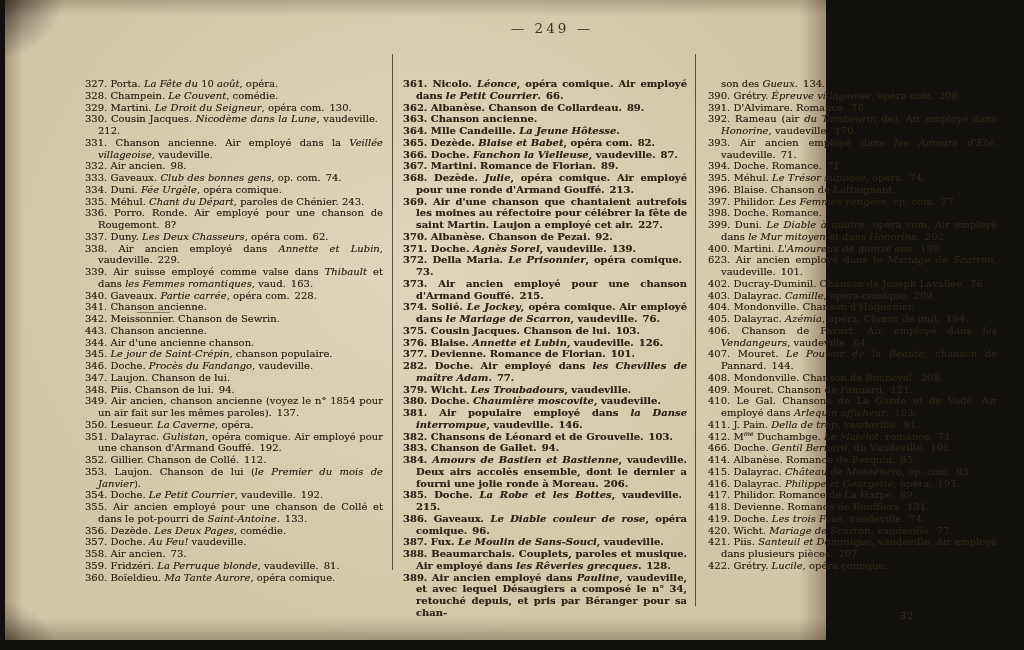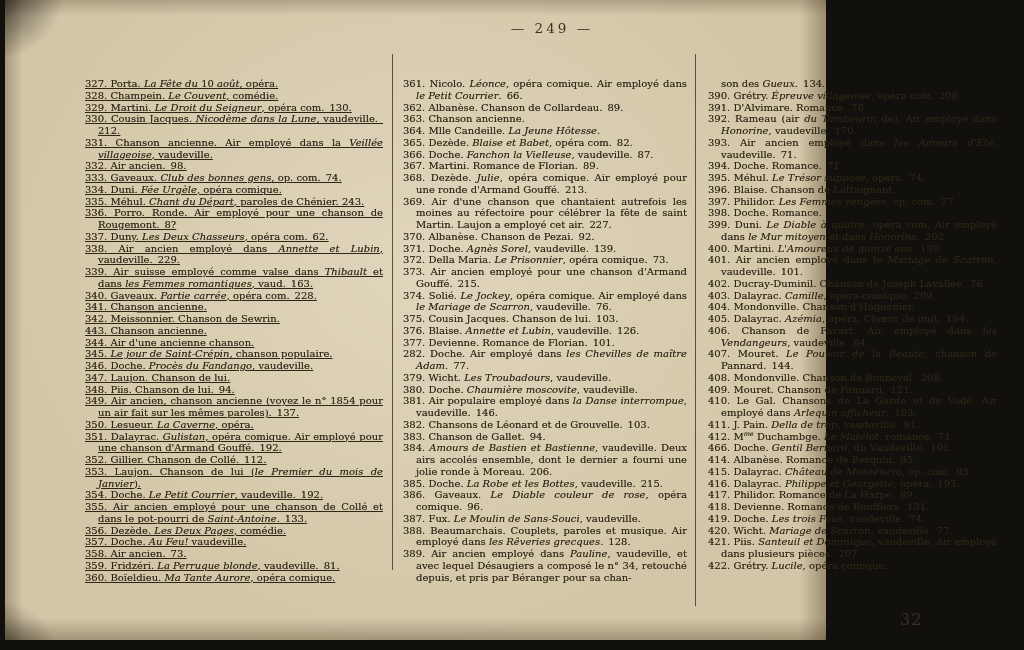--- a/index.html
+++ b/index.html
@@ -29,31 +29,31 @@
     font-size:13.5px;letter-spacing:3px;color:#3a3122;
   }
   .vrule{position:absolute;width:1px;background:rgba(58,48,34,.8);}
   .vrule.r1{left:387px;top:54px;height:516px;}
   .vrule.r2{left:690px;top:54px;height:552px;}
   .col{
     position:absolute;top:78px;font-size:10px;line-height:11.75px;
     text-align:justify;
     text-shadow:0 0 .5px rgba(46,38,23,.55);
   }
-  .col.c1{left:80px;width:298px;text-decoration:underline;}
-  .col.c2{left:398px;width:284px;}
+  .col.c1{left:80px;width:298px;}
+  .col.c2{left:398px;width:284px;font-weight:bold;}
   .col.c3{left:703px;width:289px;}
   .entry{margin:0;padding-left:13px;text-indent:-13px;}
   .entry.cont{text-indent:0;}
   .it{font-style:italic;}
   .ul{border-bottom:1px solid rgba(74,62,44,.55);}
   sup{font-size:6.5px;line-height:0;font-style:italic;}
   .sig{
     position:absolute;top:610px;left:895px;width:80px;text-align:left;
-    font-size:16px;color:#3a3122;letter-spacing:1px;
+    font-size:10px;color:#3a3122;letter-spacing:1px;
   }
 </style>
 </head>
 <body>
 
 <div class="paper">
   <div class="pageno">— 249 —</div>
   <div class="vrule r1"></div>
   <div class="vrule r2"></div>
   <div class="col c1">
@@ -129,21 +129,21 @@
       <p class="entry"><span>391. D'Alvimare. Romance. 76.</span></p>
       <p class="entry"><span>392. Rameau (air </span><span class="it">du Tambourin</span><span> de). Air employé dans </span><span class="it">Honorine</span><span>, vaudeville. 170.</span></p>
       <p class="entry"><span>393. Air ancien employé dans </span><span class="it">les Amours d'Été</span><span>, vaudeville. 71.</span></p>
       <p class="entry"><span>394. Doche. Romance. 71.</span></p>
       <p class="entry"><span>395. Méhul. </span><span class="it">Le Trésor supposé</span><span>, opéra. 74.</span></p>
       <p class="entry"><span>396. Blaise. Chanson de Lattaignant.</span></p>
       <p class="entry"><span>397. Philidor. </span><span class="it">Les Femmes vengées</span><span>, op. com. 77.</span></p>
       <p class="entry"><span>398. Doche. Romance.</span></p>
       <p class="entry"><span>399. Duni. </span><span class="it">Le Diable à quatre</span><span>, opéra com. Air employé dans </span><span class="it">le Mur mitoyen</span><span> et dans </span><span class="it">Honorine</span><span>. 202.</span></p>
       <p class="entry"><span>400. Martini. </span><span class="it">L'Amoureux de quinze ans</span><span>. 199.</span></p>
-      <p class="entry"><span>401. Air ancien employé dans le </span><span class="it">Mariage de Scarron</span><span>, vaudeville. 101.</span></p>
+      <p class="entry"><span>623. Air ancien employé dans le </span><span class="it">Mariage de Scarron</span><span>, vaudeville. 101.</span></p>
       <p class="entry"><span>402. Ducray-Duminil. Chanson de Joseph Lavallée. 76.</span></p>
       <p class="entry"><span>403. Dalayrac. </span><span class="it">Camille</span><span>, opéra-comique. 209.</span></p>
       <p class="entry"><span>404. Mondonville. Chanson d'Haguenier.</span></p>
       <p class="entry"><span>405. Dalayrac. </span><span class="it">Azémia</span><span>, opéra. Chœur de nuit. 194.</span></p>
       <p class="entry"><span>406. Chanson de Favart. Air employé dans </span><span class="it">les Vendangeurs</span><span>, vaudeville. 84.</span></p>
       <p class="entry"><span>407. Mouret. </span><span class="it">Le Pouvoir de la Beauté</span><span>, chanson de Pannard. 144.</span></p>
       <p class="entry"><span>408. Mondonville. Chanson de Bonneval. 208.</span></p>
       <p class="entry"><span>409. Mouret. Chanson de Pannard. 121.</span></p>
       <p class="entry"><span>410. Le Gal. Chansons de La Garde et de Vadé. Air employé dans </span><span class="it">Arlequin afficheur</span><span>. 103.</span></p>
       <p class="entry"><span>411. J. Pain. </span><span class="it">Della de trop</span><span>, vaudeville. 91.</span></p>

